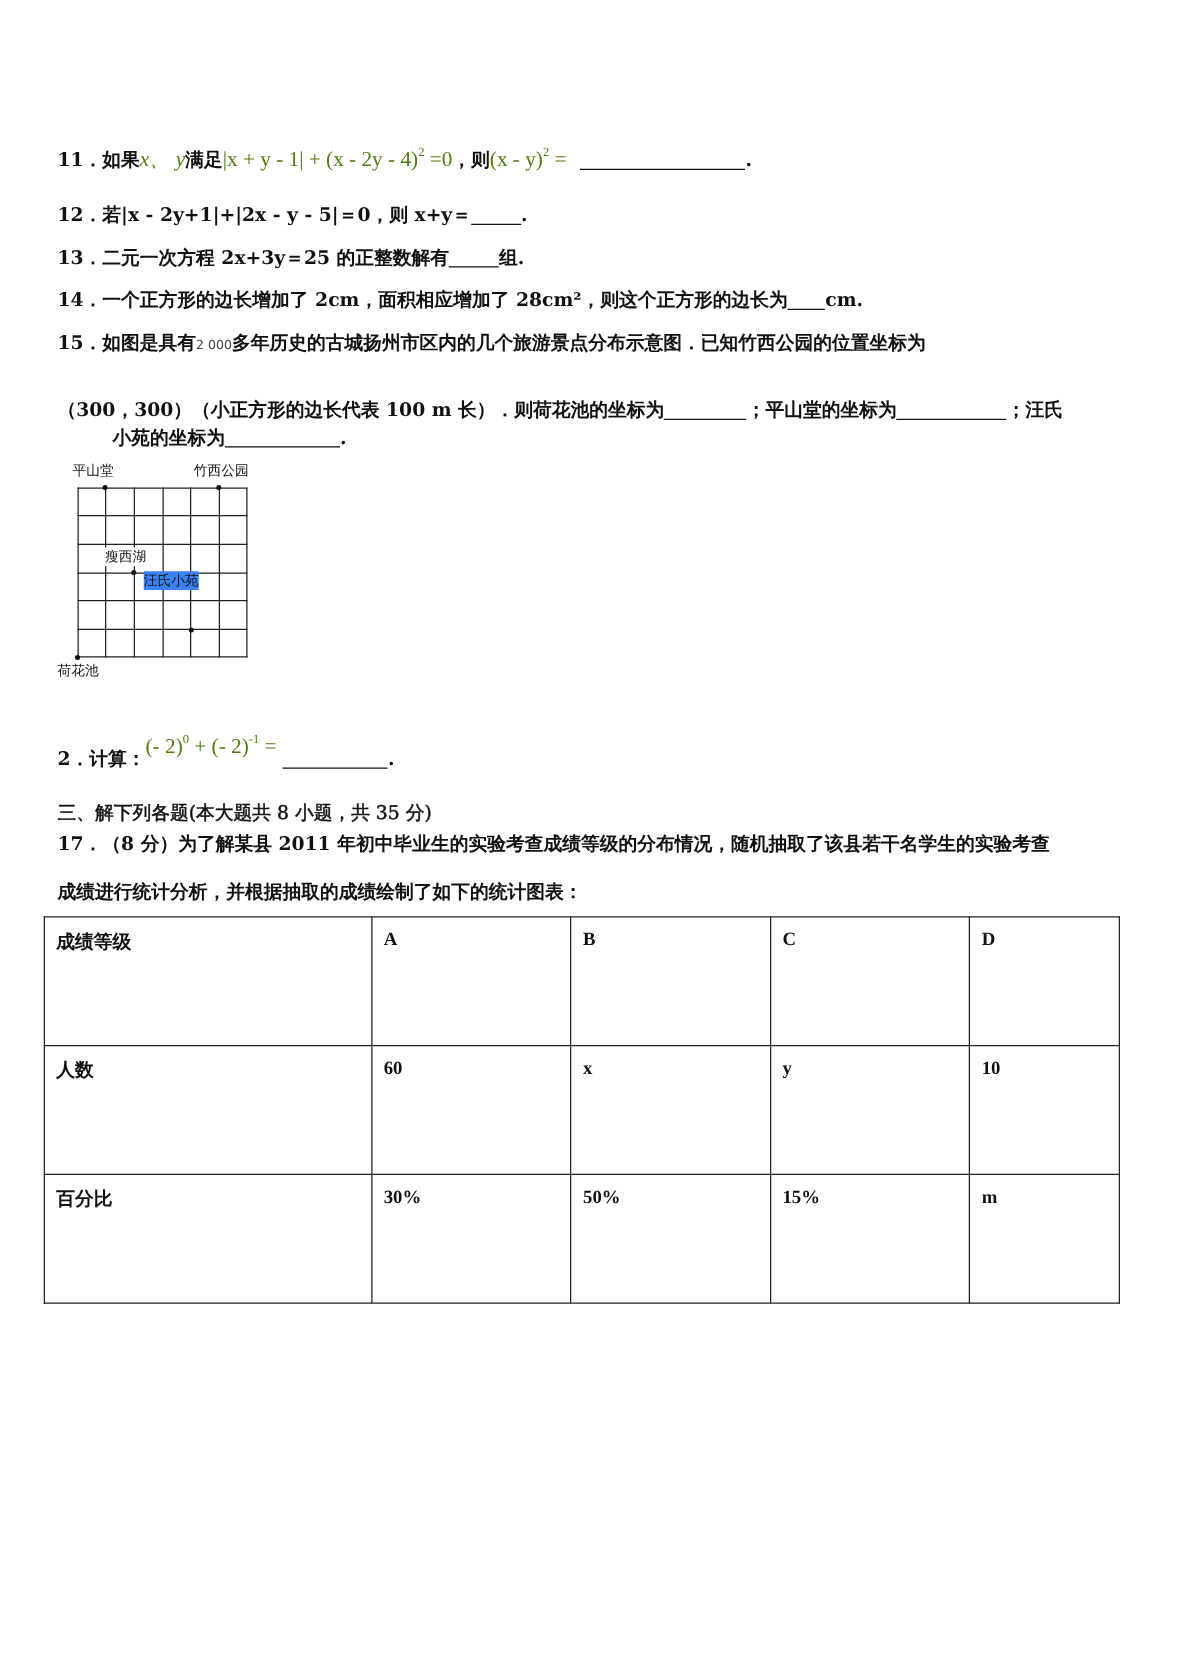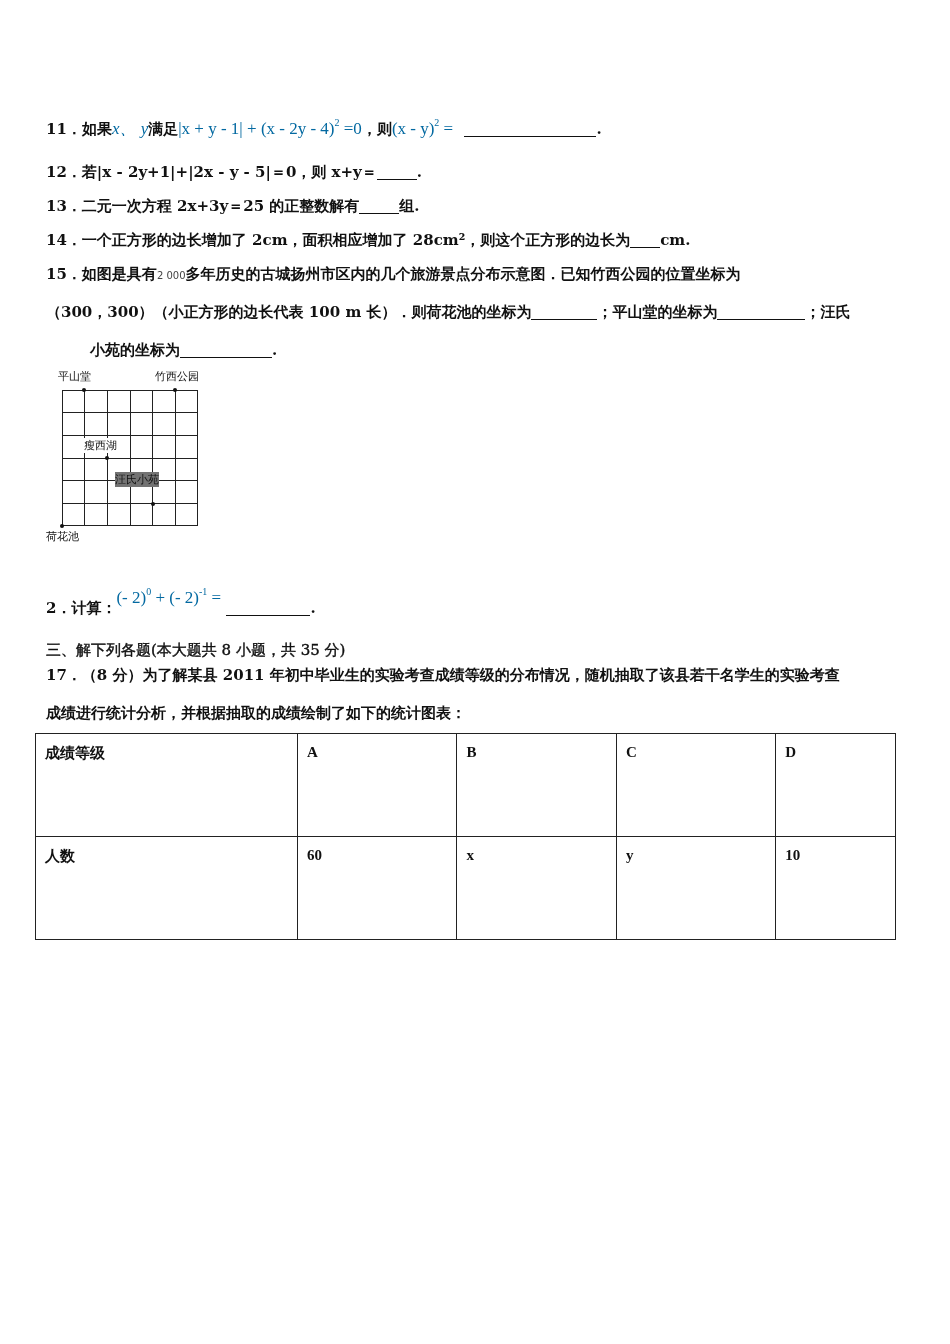--- a/index.html
+++ b/index.html
@@ -1,19 +1,19 @@
 <!DOCTYPE html>
 <html><head>
   <meta charset="utf-8">
   <style>
     html, body { margin:0; padding:0; background:#ffffff; }
     body { width:950px; height:1344px; position:relative; overflow:hidden;
            font-family:"DejaVu Serif", serif; color:#111; }
     .line { position:absolute; left:46px; font-size:15px; font-weight:bold; white-space:nowrap; line-height:20px; }
-    .math { font-family:"Liberation Serif", serif; font-weight:normal; font-size:17px; color:#0369a1; }
+    .math { font-family:"Liberation Serif", serif; font-weight:normal; font-size:17px; color:#4d7c0f; }
     .math i { font-style:italic; }
     .sup { font-size:10px; vertical-align:8px; }
     .blank { display:inline-block; border-bottom:1.3px solid #111; height:14px; vertical-align:-3px; }
     .sans { font-family:"DejaVu Sans", sans-serif; font-weight:normal; }
     
     #grid { position:absolute; left:62px; top:390px; width:136px; height:136px; }
     #grid .h { position:absolute; left:0; width:136px; height:1px; background:#222; }
     #grid .v { position:absolute; top:0; height:136px; width:1px; background:#222; }
     .dot { position:absolute; width:4px; height:4px; background:#111; border-radius:50%; }
     .glabel { position:absolute; font-size:11px; font-weight:normal; font-family:"DejaVu Serif", serif; white-space:nowrap; }
@@ -39,21 +39,21 @@
   <span>13．二元一次方程 2x+3y＝25 的正整数解有</span><span class="blank" style="width:40px;"></span><span>组.</span>
 </div>
 
 <div class="line" style="top:230px;">
   <span>14．一个正方形的边长增加了 2cm，面积相应增加了 28cm²，则这个正方形的边长为</span><span class="blank" style="width:30px;"></span><span>cm.</span>
 </div>
 
 <div class="line" style="top:264px;">
   <span>15．如图是具有</span><span class="sans" style="font-size:10px;color:#444;">2 000</span><span>多年历史的古城扬州市区内的几个旅游景点分布示意图．已知竹西公园的位置坐标为</span>
 </div>
-<div class="line" style="top:302px;text-align:right;">
+<div class="line" style="top:318px;text-align:right;">
   <span>（300，300）（小正方形的边长代表 100 m 长）．则荷花池的坐标为</span><span class="blank" style="width:66px;"></span><span>；平山堂的坐标为</span><span class="blank" style="width:88px;"></span><span>；汪氏</span>
 </div>
 <div class="line" style="top:340px;margin-left:44px;">
   <span>小苑的坐标为</span><span class="blank" style="width:92px;"></span><span>.</span>
 </div>
 
 <div>
   <span class="glabel" style="left:58px;top:369px;">平山堂</span>
   <span class="glabel" style="left:155px;top:369px;">竹西公园</span>
   <div id="grid">
@@ -71,21 +71,21 @@
       <div class="v" style="left:90px"></div>
       <div class="v" style="left:113px"></div>
       <div class="v" style="left:135px"></div>
   </div>
   <div class="dot" style="left:82px;top:388px;"></div>
   <div class="dot" style="left:173px;top:388px;"></div>
   <div class="dot" style="left:105px;top:456px;"></div>
   <div class="dot" style="left:151px;top:502px;"></div>
   <div class="dot" style="left:60px;top:524px;"></div>
   <span class="glabel" style="left:84px;top:438px;background:#fff;">瘦西湖</span>
-  <span class="glabel" style="left:115px;top:472px;background:#737373;">汪氏小苑</span>
+  <span class="glabel" style="left:115px;top:457px;background:#3b82f6;">汪氏小苑</span>
   <span class="glabel" style="left:46px;top:529px;">荷花池</span>
 </div>
 
 <div class="line" style="top:592px;">
   <span>2．计算：</span><span class="math" style="position:relative;top:-10px;"><span>(- 2)</span><span class="sup">0</span><span> + </span><span>(- 2)</span><span class="sup">-1</span><span> =</span></span>
   <span class="blank" style="width:84px;"></span><span>.</span>
 </div>
 
 <div class="line" style="top:640px;font-weight:normal;-webkit-text-stroke:0.4px #111;">三、解下列各题(本大题共 8 小题，共 35 分)</div>
 
@@ -101,14 +101,21 @@
     <td class="c3">C</td>
     <td class="c4">D</td>
   </tr>
   <tr>
     <td class="c0">人数</td>
     <td class="c1">60</td>
     <td class="c2">x</td>
     <td class="c3">y</td>
     <td class="c4">10</td>
   </tr>
+  <tr>
+    <td class="c0">百分比</td>
+    <td class="c1">30%</td>
+    <td class="c2">50%</td>
+    <td class="c3">15%</td>
+    <td class="c4">m</td>
+  </tr>
 </tbody>
   </table>
 
 </body></html>

